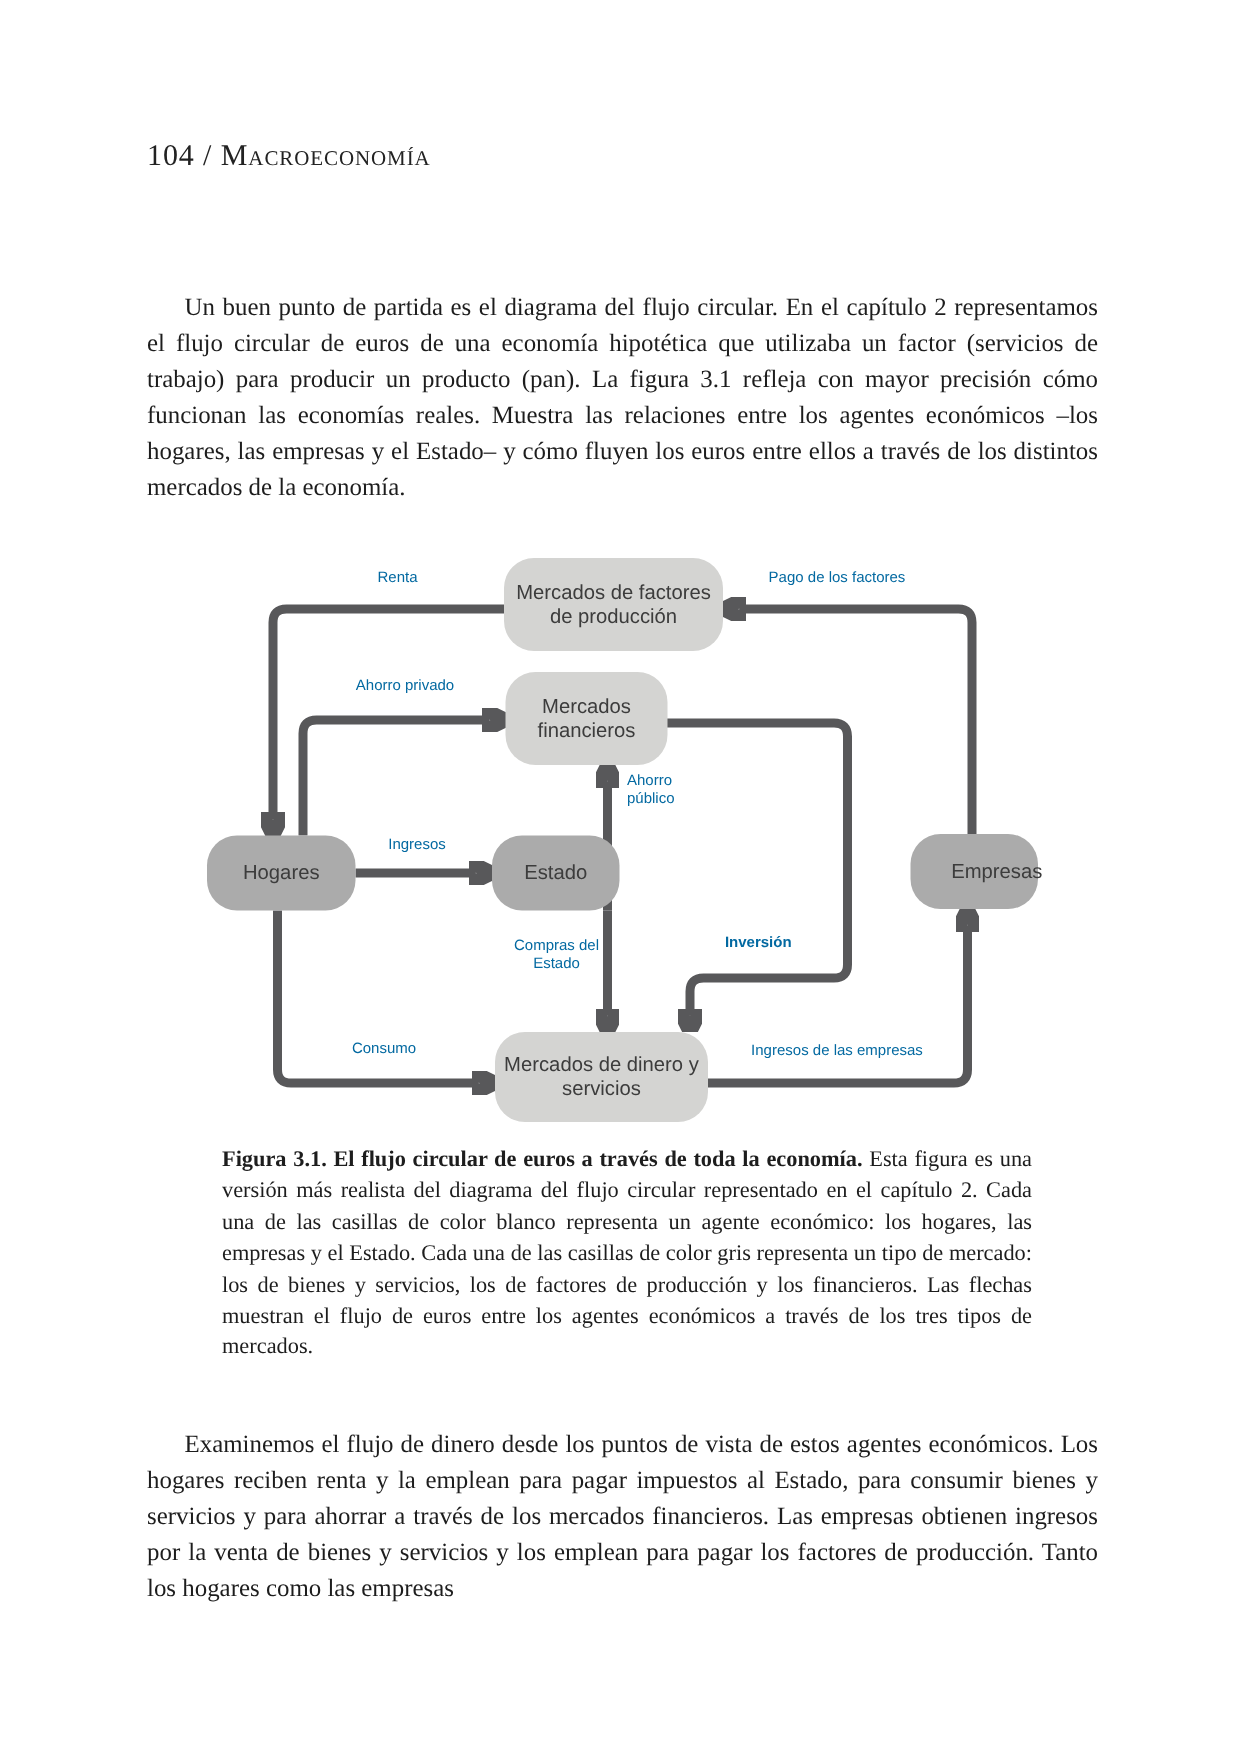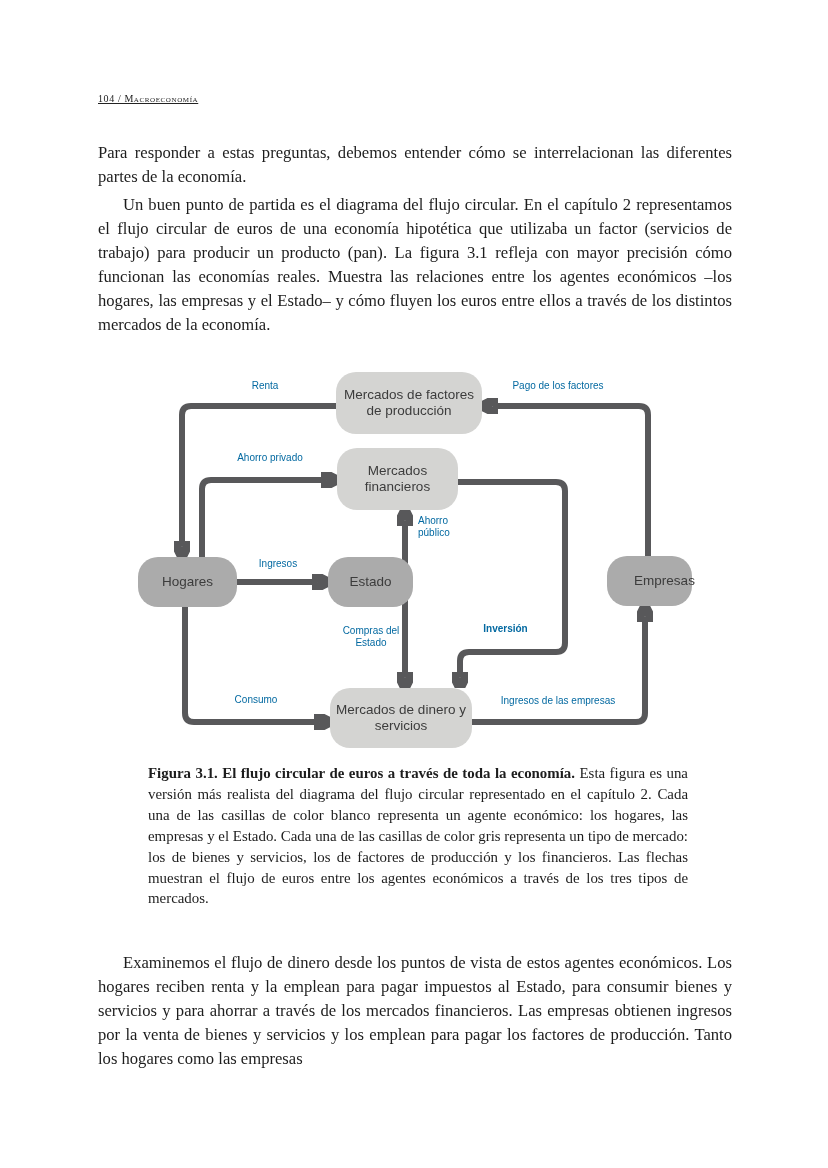--- a/index.html
+++ b/index.html
@@ -2,21 +2,21 @@
 <html><head>
 <meta charset="utf-8">
 <style>
   html,body { margin:0; padding:0; background:#ffffff; }
   .page {
     position:relative; width:828px; height:1168px; background:#ffffff;
     overflow:hidden; font-family:"Liberation Serif", serif; color:#1d1d1d;
   }
   .running-head {
     position:absolute; left:98px; top:93px;
-    font-size:10px; font-variant:small-caps; letter-spacing:0.6px; color:#222;text-decoration:underline;
+    font-size:20px; font-variant:small-caps; letter-spacing:0.6px; color:#222;
   }
   .body-par {
     position:absolute; left:98px; width:634px; margin:0;
     font-size:16.6px; line-height:24px; text-align:justify; color:#1d1d1d;
   }
   .indent { text-indent:25px; }
   .p1 { top:141px; }
   .p2 { top:193px; }
   .p3 { top:951px; }
   .caption {
@@ -33,21 +33,21 @@
     position:absolute; display:flex; align-items:center; justify-content:center;
     text-align:center; font-family:"Liberation Sans", sans-serif;
     font-size:13.5px; line-height:1.2; color:#3c3c3c; padding:2px;
     box-sizing:border-box;
     border-radius:20px;
   }
   .market { background:#d4d4d2; }
   .agent  { background:#ababab; }
 
   .box-factores    { left:238px; top:4px;   width:146px; height:62px; }
-  .box-financieros { left:239px; top:80px;  width:121px; height:62px; }
+  .box-financieros { left:239px; top:80px;  width:108px; height:62px; }
   .box-hogares     { left:40px;  top:189px; width:99px;  height:50px; }
   .box-estado      { left:230px; top:189px; width:85px; height:50px; }
   .box-empresas    { left:509px; top:188px; width:85px;  height:50px;padding-left:32px; }
   .box-bienes      { left:232px; top:320px; width:142px; height:60px; }
 
   .flabel {
     position:absolute; font-family:"Liberation Sans", sans-serif;
     font-size:10px; line-height:1.18; color:#0369a1; text-align:center;
   }
   .fl-renta     { left:117px; top:12px;  width:100px; }
@@ -62,21 +62,20 @@
 </style>
 </head>
 <body>
 
 <div class="page">
 
   <div class="running-head">
     <span>104 / Macroeconomía</span>
   </div>
 
-  <p class="body-par p1">Para responder a estas preguntas, debemos entender cómo se interrelacionan las diferentes partes de la economía.</p>
   <p class="body-par indent p2">Un buen punto de partida es el diagrama del flujo circular. En el capítulo 2 representamos el flujo circular de euros de una economía hipotética que utilizaba un factor (servicios de trabajo) para producir un producto (pan). La figura 3.1 refleja con mayor precisión cómo funcionan las economías reales. Muestra las relaciones entre los agentes económicos –los hogares, las empresas y el Estado– y cómo fluyen los euros entre ellos a través de los distintos mercados de la economía.</p>
 
   <div class="figure">
     <svg width="632" height="400" viewBox="0 0 632 400">
       <defs>
         <marker id="ah" viewBox="0 0 10 10" refX="1" refY="5" markerWidth="2.6" markerHeight="2.6" orient="auto" markerUnits="strokeWidth">
           <path d="M0,0 L10,5 L0,10 Z" fill="#58585a" stroke="none"></path>
         </marker>
       </defs>
       <path d="M 238 38 L 93 38 Q 84 38 84 47 L 84 175" marker-end="url(#ah)"></path>

